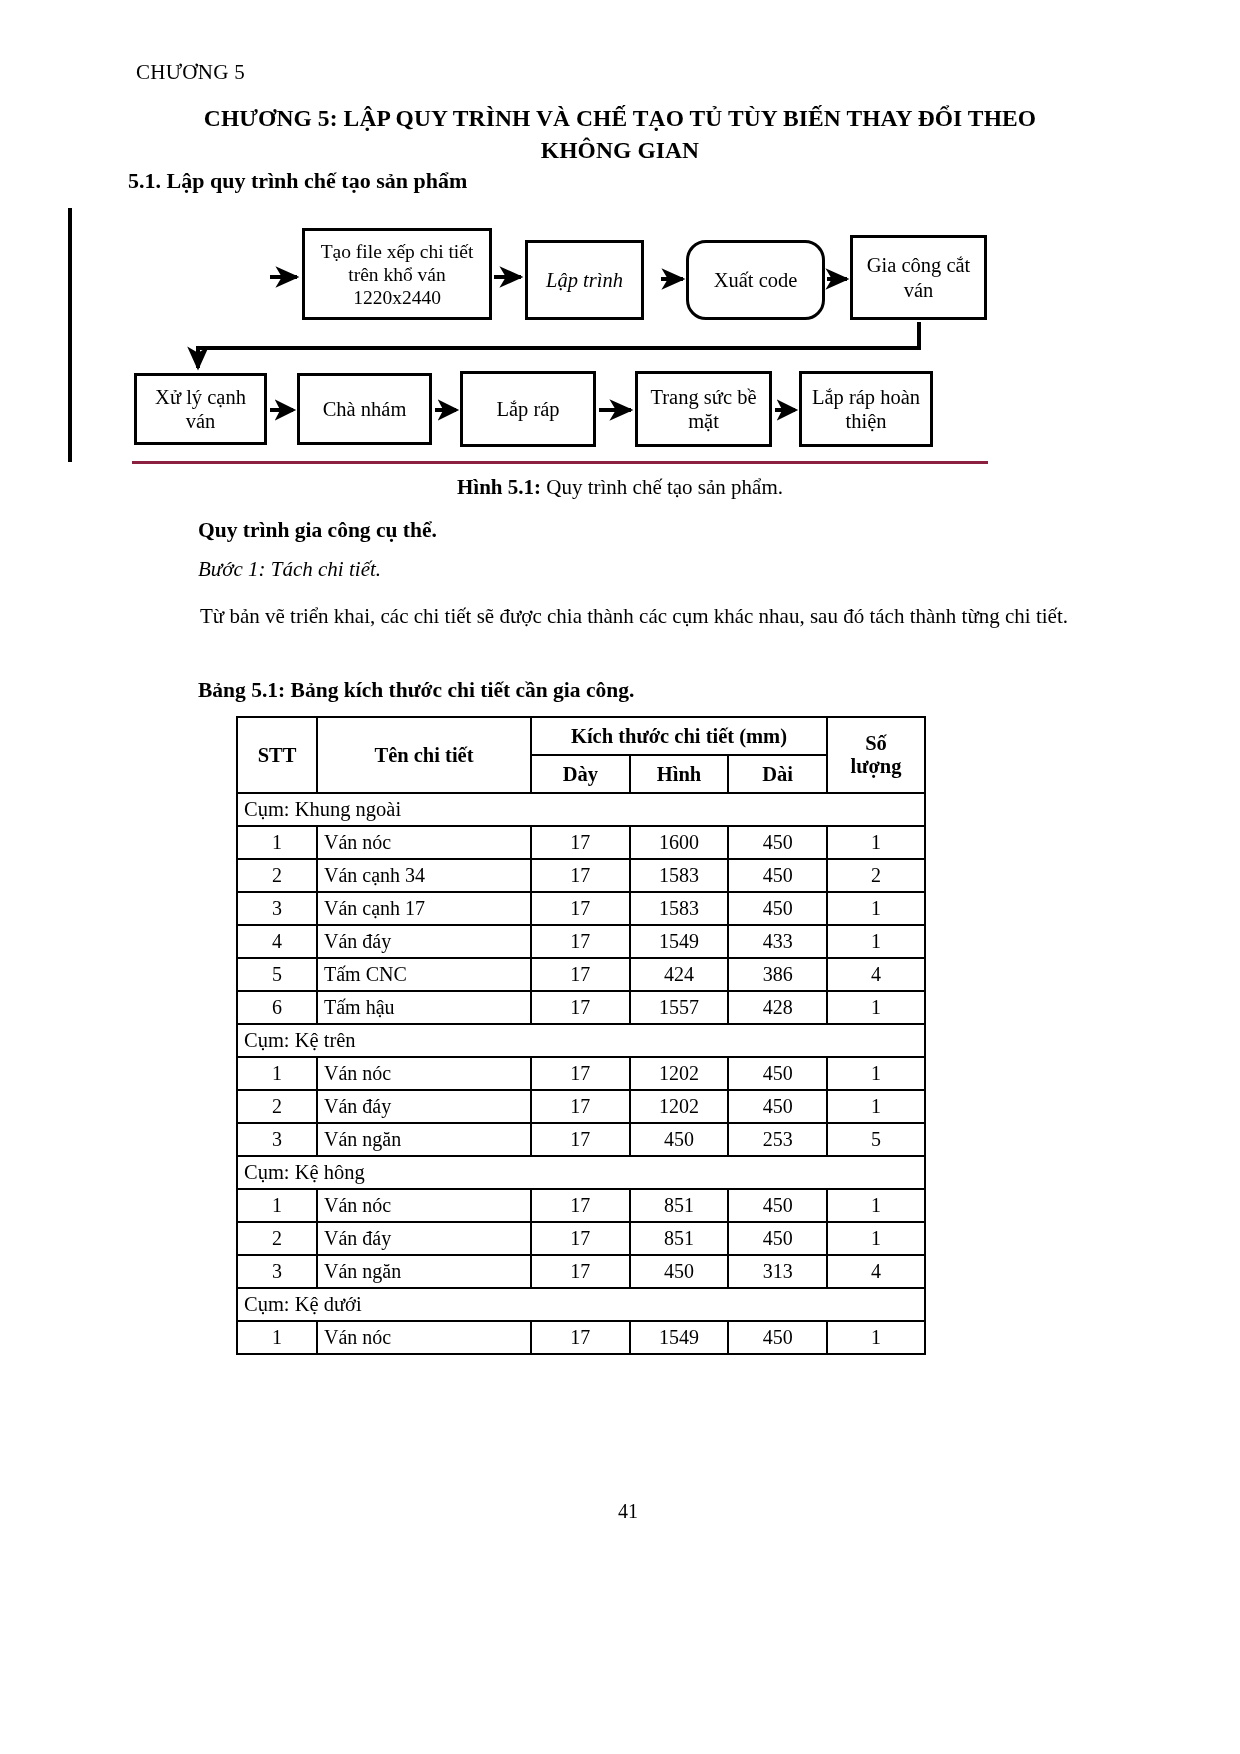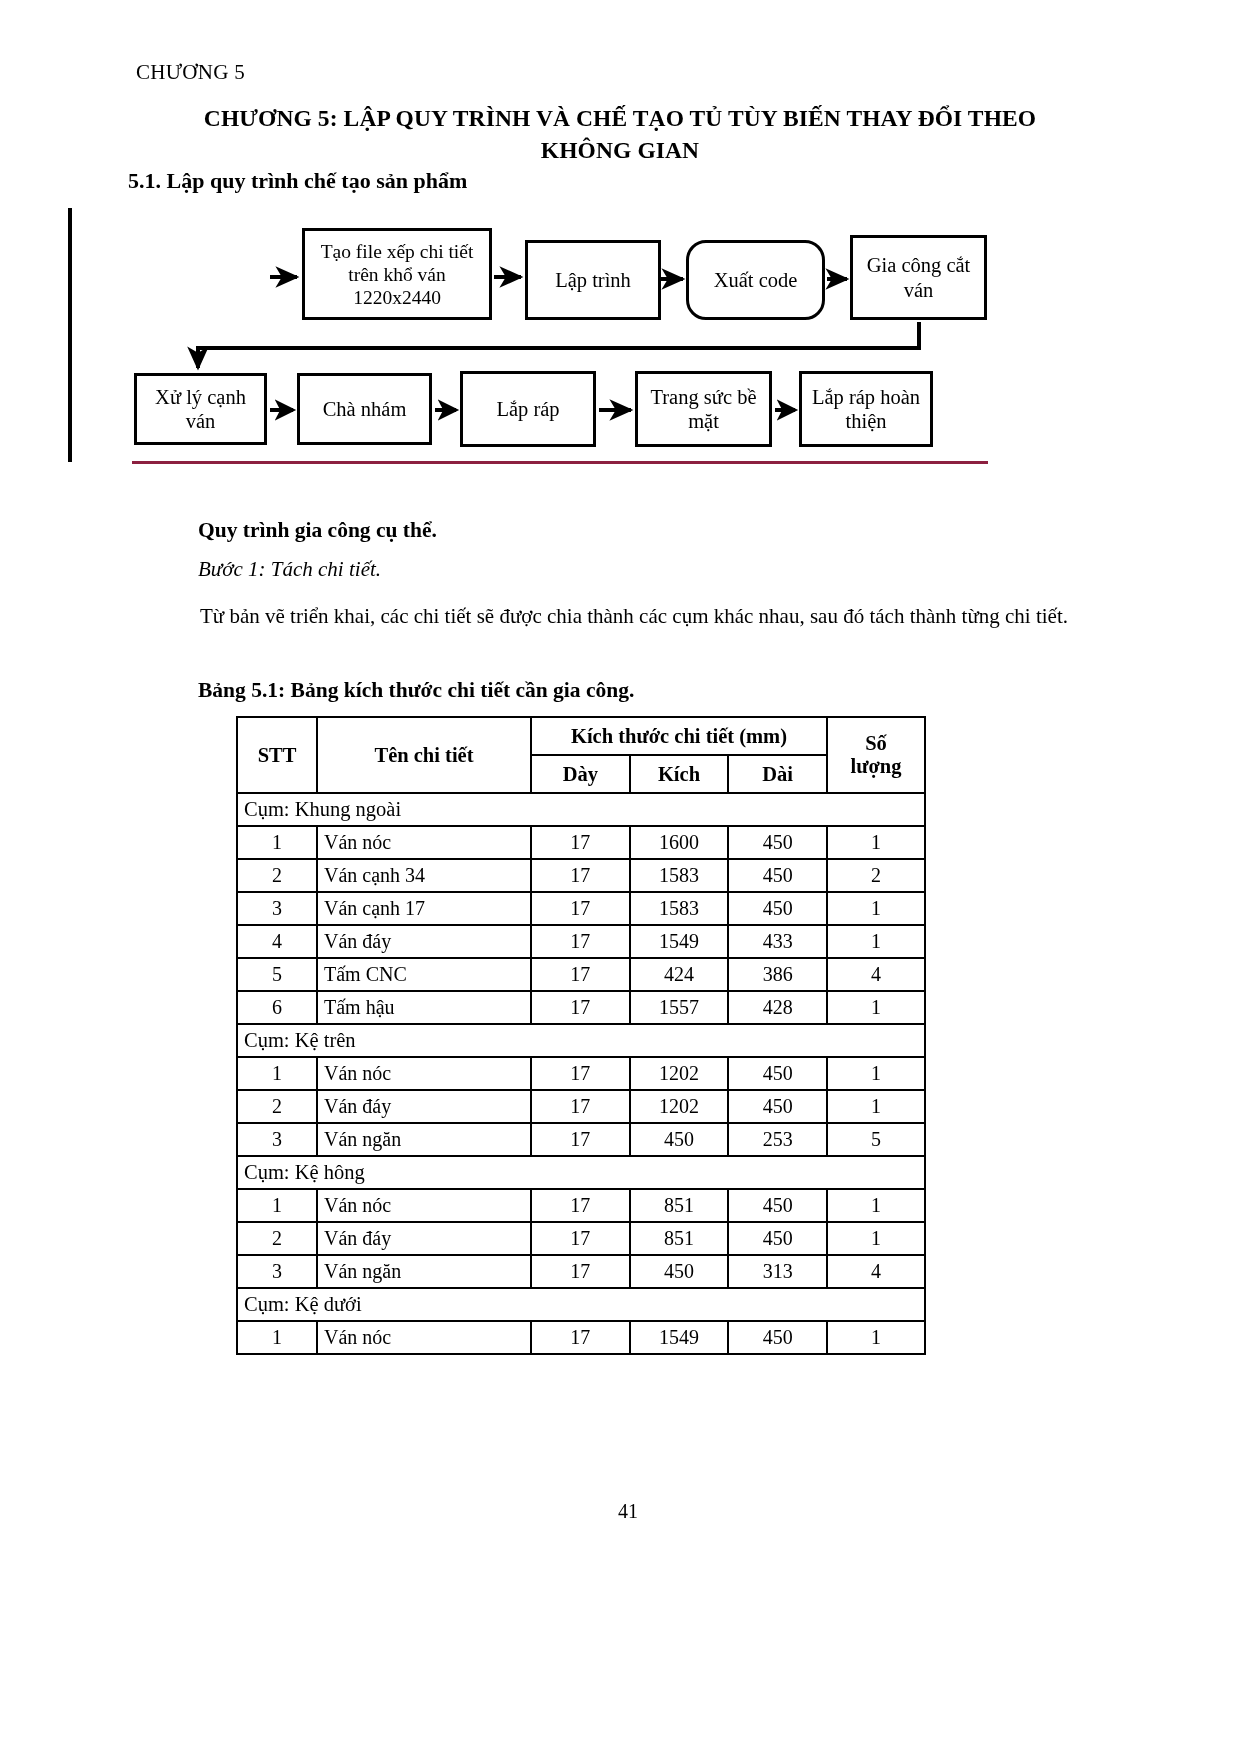--- a/index.html
+++ b/index.html
@@ -208,21 +208,21 @@
 
   <div class="section-heading">5.1. Lập quy trình chế tạo sản phẩm</div>
 
   <div class="change-bar"></div>
 
 
   <div class="flow-box small" style="left:302px; top:228px; width:190px; height:92px;">
     <span>Tạo file xếp chi tiết trên khổ ván 1220x2440</span>
   </div>
 
-  <div class="flow-box" style="left:525px; top:240px; width:136px; height:80px;">
+  <div class="flow-box" style="left:525px; top:240px; width:119px; height:80px;font-style:italic;">
     <span>Lập trình</span>
   </div>
 
   <div class="flow-box" style="left:686px; top:240px; width:139px; height:80px;border-radius:20px;">
     <span>Xuất code</span>
   </div>
 
   <div class="flow-box" style="left:850px; top:235px; width:137px; height:85px;">
     <span>Gia công cắt ván</span>
   </div>
@@ -265,20 +265,23 @@
     <polyline class="arrow-line" points="919,322 919,348 198,348 198,368" marker-end="url(#ah)"></polyline>
 
     <line class="arrow-line" x1="270" y1="410" x2="293" y2="410" marker-end="url(#ah2)"></line>
     <line class="arrow-line" x1="435" y1="410" x2="456" y2="410" marker-end="url(#ah2)"></line>
     <line class="arrow-line" x1="599" y1="410" x2="631" y2="410" marker-end="url(#ah)"></line>
     <line class="arrow-line" x1="775" y1="410" x2="795" y2="410" marker-end="url(#ah2)"></line>
   </svg>
 
   <div class="divider-line"></div>
 
+  <div class="figure-caption">
+    <b>Hình 5.1:</b><span> Quy trình chế tạo sản phẩm.</span>
+  </div>
 
   <div class="sub-bold">Quy trình gia công cụ thể.</div>
 
   <div class="step-italic">Bước 1: Tách chi tiết.</div>
 
   <div class="para">Từ bản vẽ triển khai, các chi tiết sẽ được chia thành các cụm khác nhau, sau đó tách thành từng chi tiết.</div>
 
   <div class="table-caption">Bảng 5.1: Bảng kích thước chi tiết cần gia công.</div>
 
   <div class="tbl-wrap">
@@ -288,21 +291,21 @@
           <th rowspan="2" style="width:80px;">STT</th>
           <th rowspan="2" style="width:214px;">Tên chi tiết</th>
           <th colspan="3" style="height:38px;margin-left:20px;">Kích thước chi tiết (mm)</th>
           <th rowspan="2" style="width:98px;">
             <div>Số</div>
             <div>lượng</div>
           </th>
         </tr>
         <tr>
           <th style="width:98px; height:38px;">Dày</th>
-          <th style="width:100px;">Kích</th>
+          <th style="width:100px;">Hình</th>
           <th style="width:100px;">Dài</th>
         </tr>
       </thead>
       <tbody id="parts-tbody">
           <tr>
             <td class="group-row" colspan="6">Cụm: Khung ngoài</td>
           </tr>
           <tr>
             <td class="c-stt">1</td>
             <td class="c-name">Ván nóc</td>

